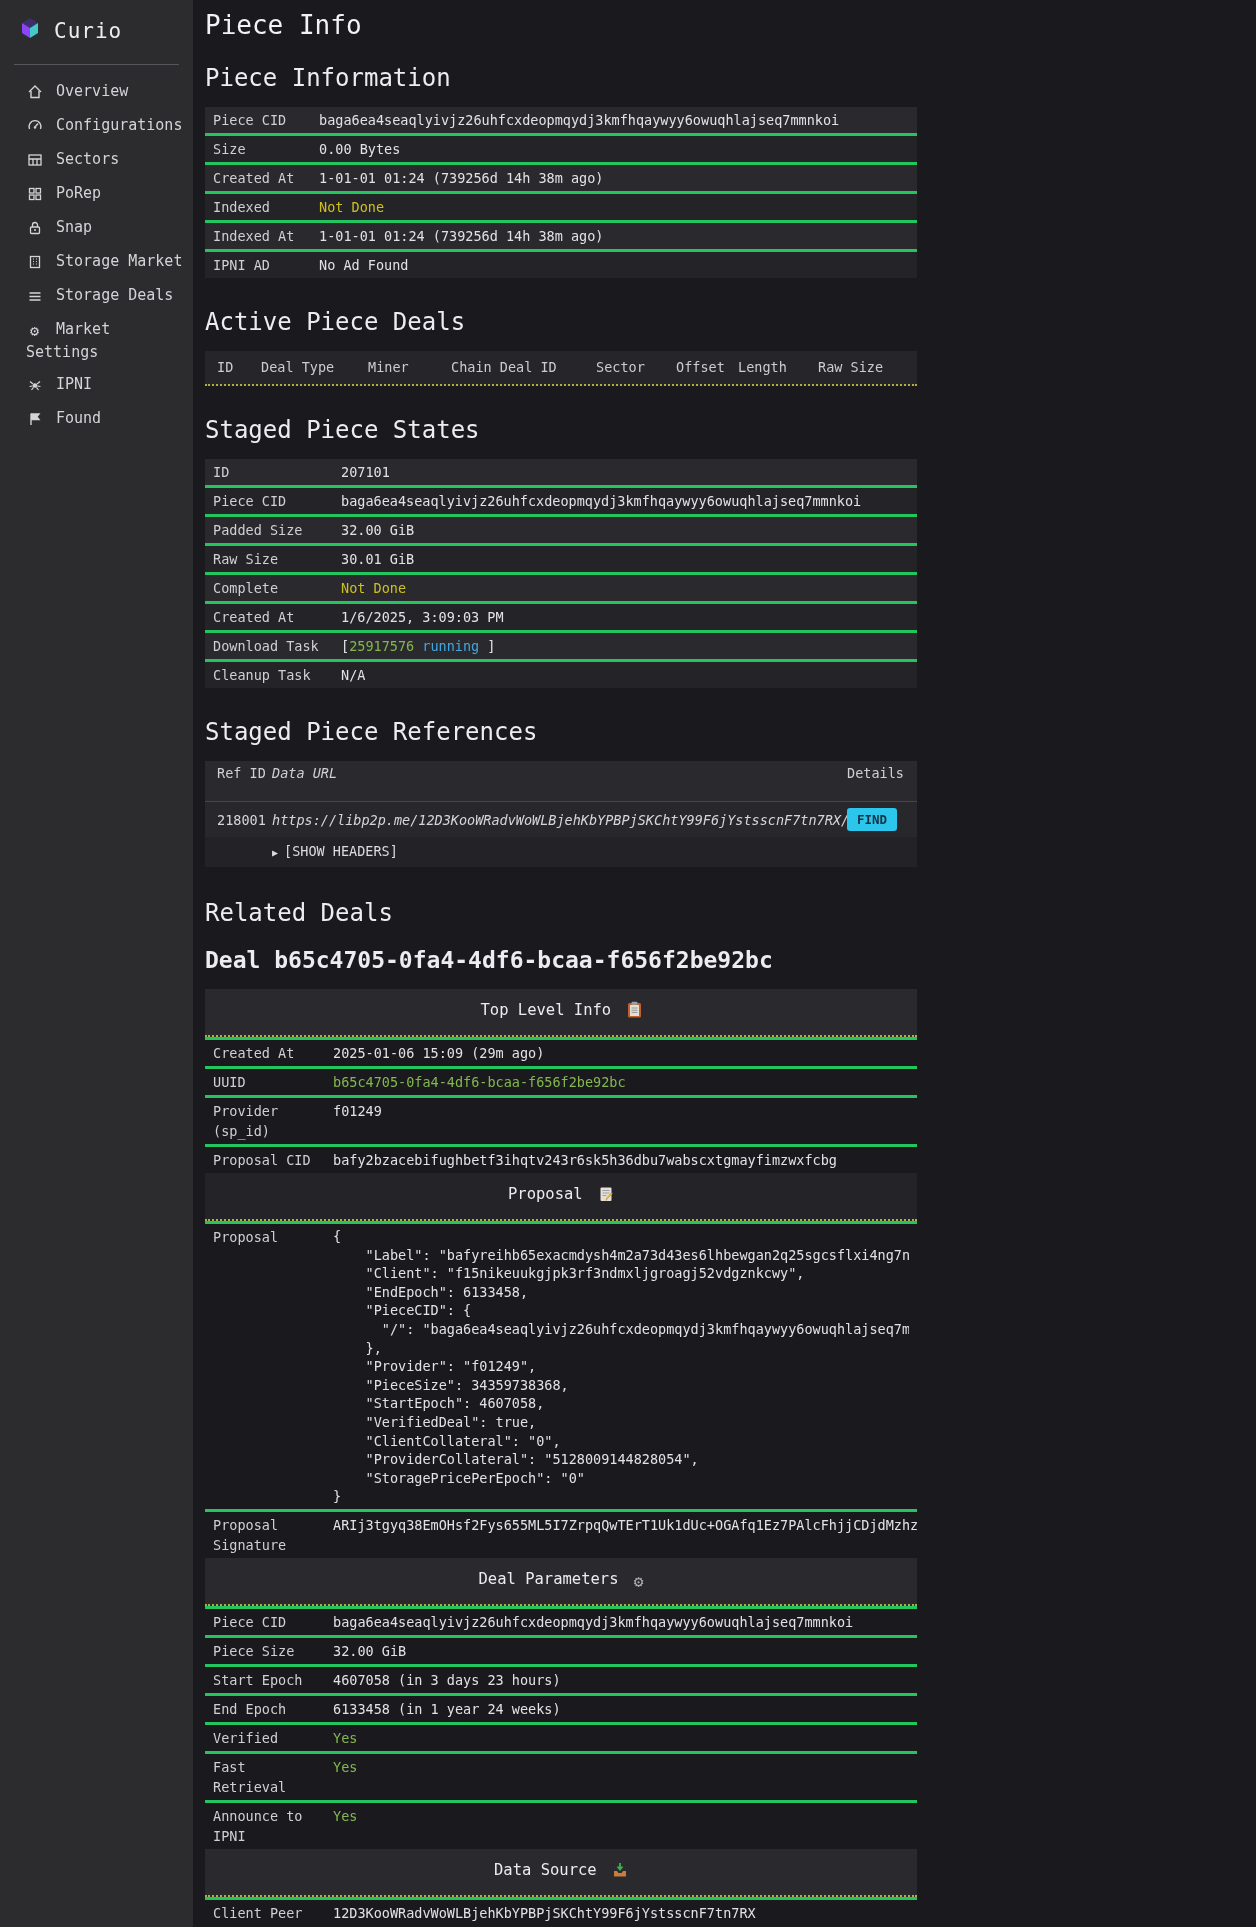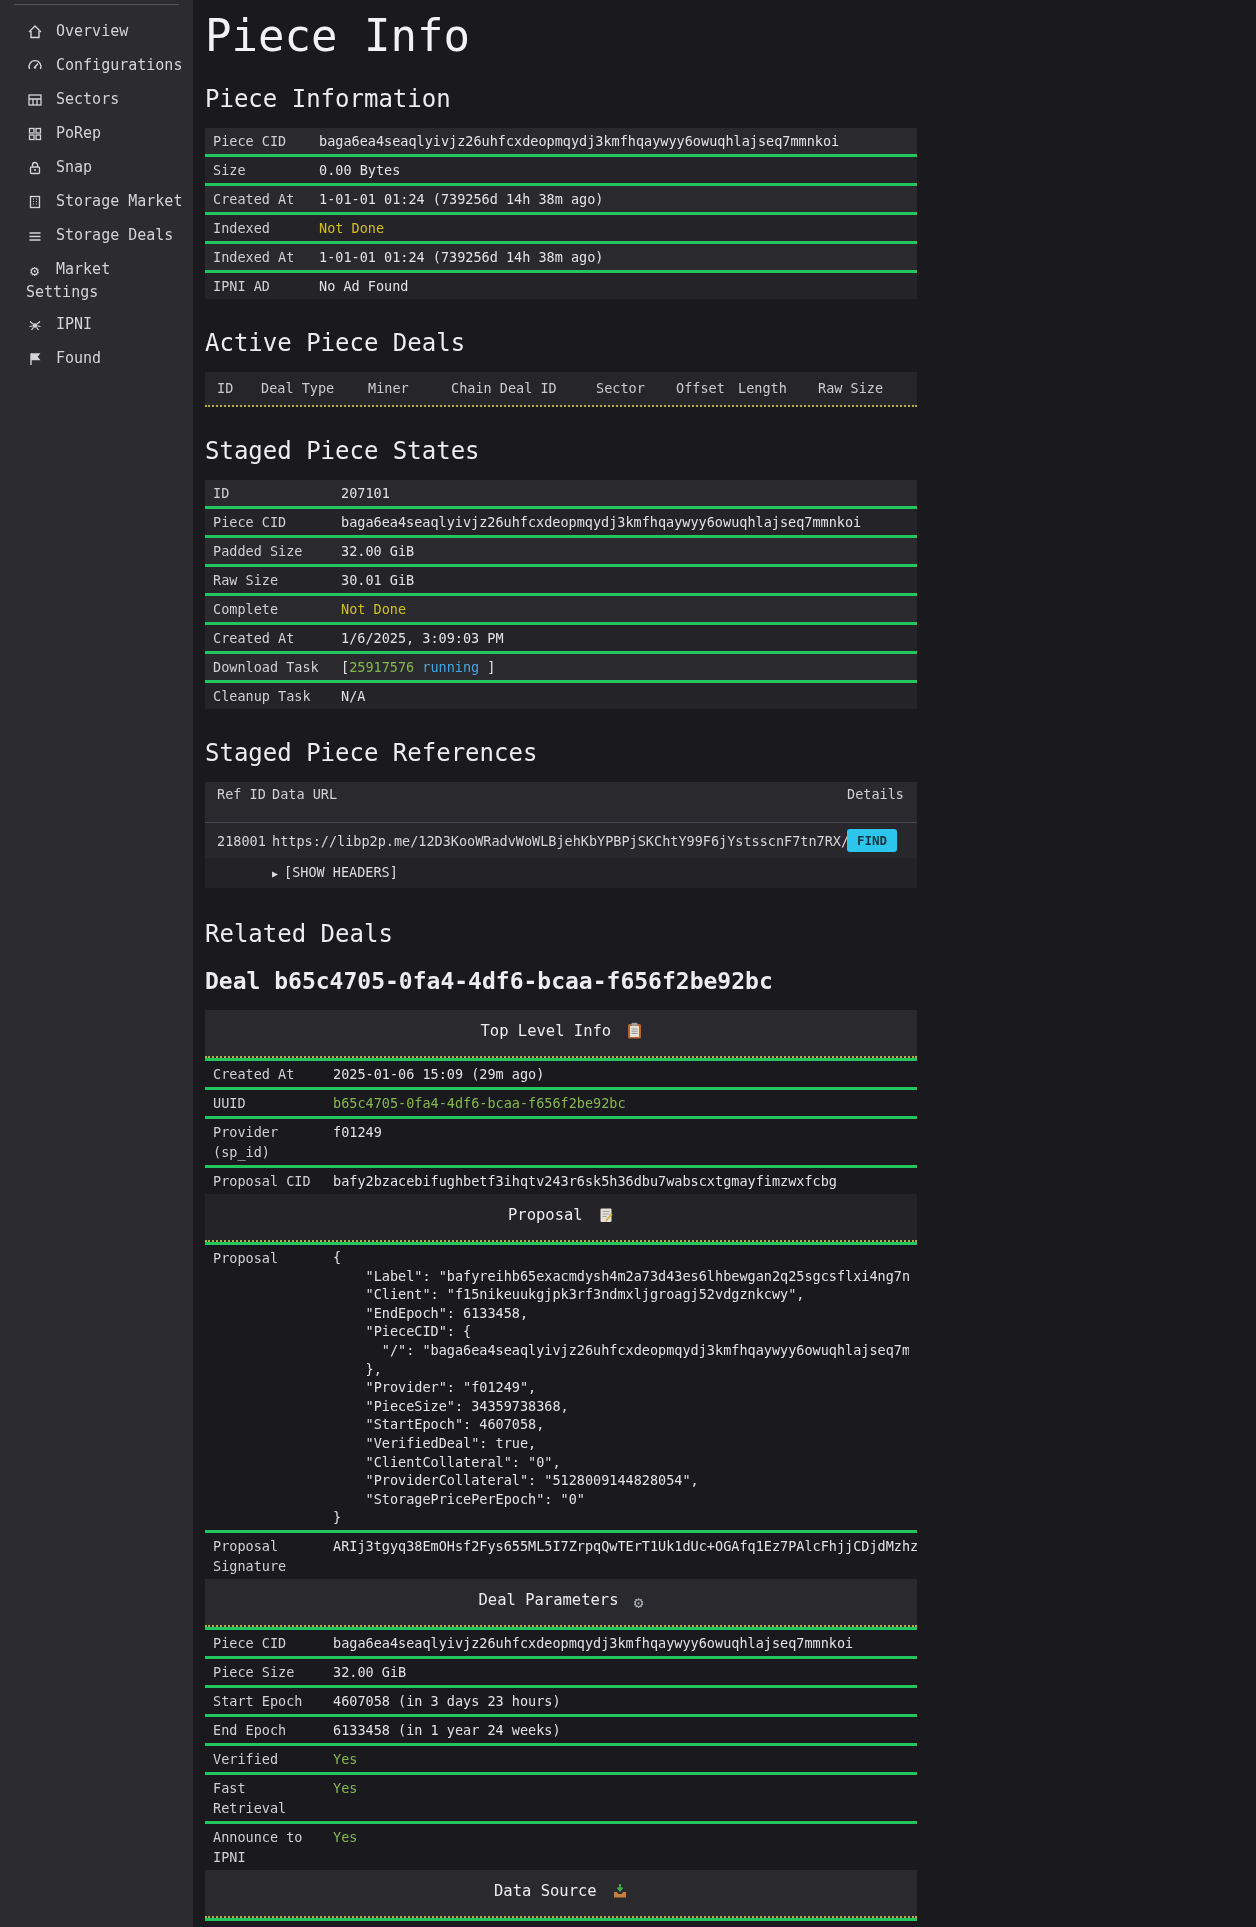--- a/index.html
+++ b/index.html
@@ -15,21 +15,21 @@
   .brand-name { font-size:21px; color:#ecedee; letter-spacing:1px; }
   .side-divider { border:none; border-top:1px solid #55555c; margin:4px 14px 16px 14px; }
   .nav { list-style:none; padding:0 6px 0 26px; }
   .nav li { margin-bottom:11px; font-size:15px; line-height:21px; color:#d4d4d8; cursor:pointer; }
   .nav .nav-ico { display:inline-block; width:17px; margin-right:13px; vertical-align:-2px; text-align:center; }
   .nav svg { vertical-align:-2px; }
   .gear-glyph { font-size:15px; color:#d4d4d8; }
   
   .main { flex:1; padding:6px 0 0 12px; }
   .content { width:712px; }
-  h1 { font-size:44px; font-weight:normal; color:#f2f2f4; margin:4px 0 24px; }
+  h1 { font-size:26px; font-weight:normal; color:#f2f2f4; margin:4px 0 24px; }
   h2 { font-size:24px; font-weight:normal; color:#ededf0; margin:24px 0 15px; }
   h3 { font-size:23px; font-weight:bold; color:#ededf0; margin:20px 0 16px; }
   
   .kv { width:100%; }
   .kv-row { display:flex; border-top:3px solid #22c55e; }
   .kv-row:first-child { border-top:none; }
   .kv-row:nth-child(odd) { background:#2a2a2e; }
   .kv-row:nth-child(even) { background:#242428; }
   .kv-label, .kv-value { padding:3px 8px; font-size:13.5px; line-height:20px; }
   .kv-label { flex:0 0 106px; color:#cfcfd4; }
@@ -40,21 +40,21 @@
   .blue   { color:#41a6e0; }
   
   .deals-head { display:flex; background:#26262a; border-bottom:2px dotted #b3ad3f;
                 padding:8px 0 9px 12px; font-size:13.5px; color:#cbcbd0; }
   .deals-head span { flex:0 0 auto; }
   
   .ref-table { width:100%; font-size:13.5px; }
   .ref-head { display:flex; background:#2a2a2e; border-bottom:1px solid #45454d;
               padding:4px 8px 20px 12px; color:#cfcfd4; }
   .ref-col-id { flex:0 0 55px; }
-  .ref-col-url { flex:1; white-space:nowrap; overflow:hidden; }
+  .ref-col-url { flex:1; white-space:nowrap; overflow:hidden;font-style:italic; }
   .ref-col-det { flex:0 0 62px; text-align:left; }
   .ref-row { display:flex; align-items:center; background:#28282c; padding:6px 8px 6px 12px; }
   .ref-show { background:#232327; padding:6px 8px 8px 12px; display:flex; }
   .ref-show .spacer { flex:0 0 55px; }
   .toggle { color:#dcdce0; cursor:pointer; }
   .tri { font-size:10px; margin-right:6px; color:#dcdce0; }
   .btn-find { background:#2cc5ec; color:#14323f; font-family:inherit; font-size:12.5px;
               font-weight:bold; border:none; border-radius:3px; padding:4px 10px; cursor:pointer; }
   
   .deal-table { width:100%; }
@@ -65,20 +65,30 @@
   .sec-head .emoji { vertical-align:-3px; margin-left:6px; display:inline-block; }
   .deal-table .kv-row { background:transparent !important; }
   .dt .kv-label { flex:0 0 120px; }
   .json-pre { font-family:inherit; font-size:13.5px; line-height:18.6px; color:#e2e2e6;
               white-space:pre; overflow:hidden; }
 </style>
 </head>
 <body>
 
 <aside class="sidebar">
+  <div class="brand">
+    <span>
+      <svg width="24" height="26" viewBox="0 0 24 26">
+        <polygon points="4,7 12,2 20,7 12,12" fill="#3d2f6b"></polygon>
+        <polygon points="4,7 12,12 12,22 4,17" fill="#8b45f6"></polygon>
+        <polygon points="12,12 20,7 20,17 12,22" fill="#45c8c8"></polygon>
+      </svg>
+    </span>
+    <span class="brand-name">Curio</span>
+  </div>
   <hr class="side-divider">
   <ul class="nav">
     <li>
       <span class="nav-ico"><svg width="16" height="16" viewBox="0 0 16 16" fill="none" stroke="#d4d4d8" stroke-width="1.4">
             <path d="M2 8 L8 2 L14 8"></path>
             <path d="M4 7 V13.5 H12 V7"></path>
           </svg></span><span>Overview</span>
     </li>
     <li>
       <span class="nav-ico"><svg width="16" height="16" viewBox="0 0 16 16" fill="none" stroke="#d4d4d8" stroke-width="1.4">

